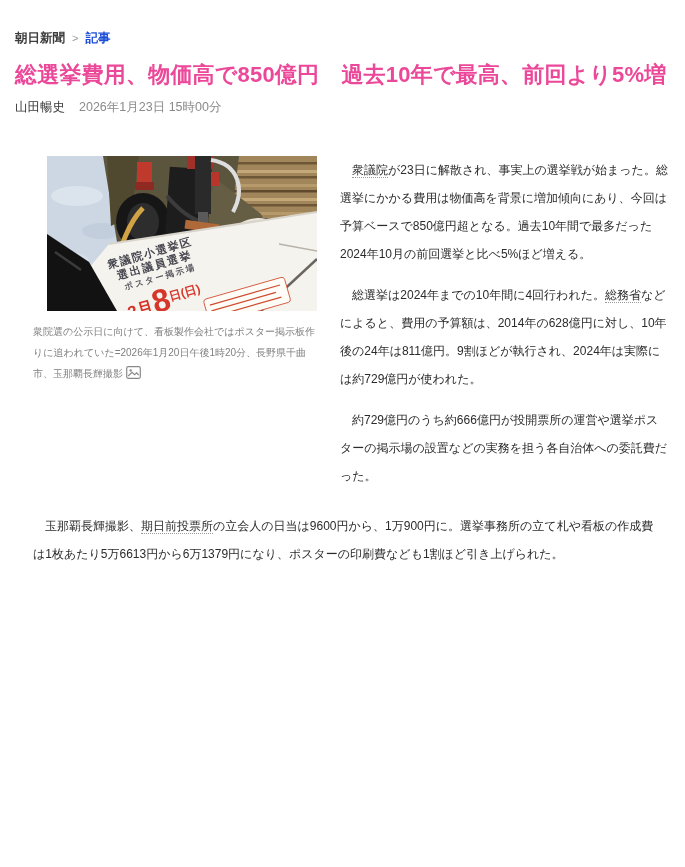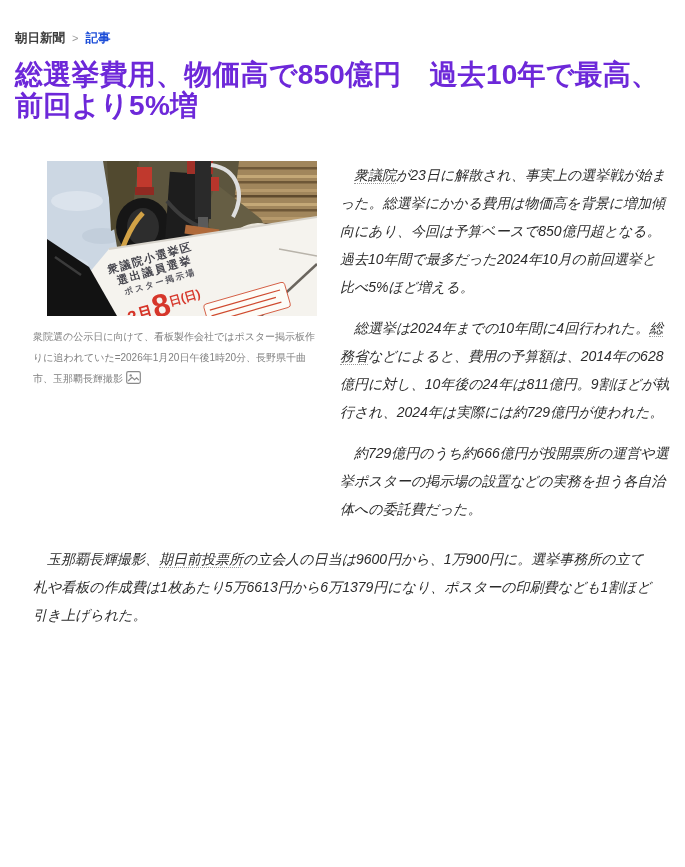--- a/index.html
+++ b/index.html
@@ -12,40 +12,40 @@
 
   
   .breadcrumb{font-size:12.5px;color:#555;margin-bottom:12px;}
   .breadcrumb a{text-decoration:none;cursor:pointer;font-weight:bold;}
   .breadcrumb .site{color:#3c3c3c;}
   .breadcrumb .sep{color:#9a9a9a;margin:0 7px;font-size:11px;}
   .breadcrumb .section{color:#1d4ed8;font-weight:bold;}
 
   
   h1.headline{
-    font-size:28px;line-height:31px;font-weight:bold;color:#6d28d9;
+    font-size:22px;line-height:31px;font-weight:bold;color:#ec4899;
     margin:8px 0 9px 0;width:652px;letter-spacing:0.2px;
   }
   .byline{font-size:12.5px;color:#8a8a8a;margin-bottom:4px;}
   .byline .author{color:#3a3a3a;margin-right:14px;}
 
   
   .article-columns{display:flex;margin-top:40px;align-items:flex-start;}
   .photo-col{margin:0 0 0 18px;padding:0;width:290px;flex:0 0 290px;}
   .photo-frame{width:270px;height:155px;margin-left:14px;overflow:hidden;cursor:pointer;background:#ccd7e3;}
   .photo-frame svg{display:block;}
   .caption{
     margin-top:10px;font-size:10px;line-height:21px;color:#7f7f7f;width:290px;
   }
   .credit-icon{vertical-align:-2px;margin-left:3px;cursor:pointer;}
 
   .text-col{flex:1;margin-left:17px;max-width:333px;}
   .body-para{
-    font-size:14px;line-height:28px;color:#2b2b2b;
-    margin:0 0 13px 0;text-indent:1em;font-style:italic;
+    font-size:12px;line-height:28px;color:#2b2b2b;
+    margin:0 0 13px 0;text-indent:1em;
   }
   .kw-link{
     color:#2b2b2b;text-decoration:none;cursor:pointer;
     border-bottom:1px dotted #9a9a9a;
   }
 
   
   .closing{margin:9px 0 0 18px;width:624px;}
   .closing .body-para{margin-bottom:0;}
 </style>
@@ -53,20 +53,23 @@
 <body>
 
 <div class="page">
 
   <nav class="breadcrumb">
     <a class="site">朝日新聞</a><span class="sep">&gt;</span><a class="section">記事</a>
   </nav>
 
   <h1 class="headline">総選挙費用、物価高で850億円　過去10年で最高、前回より5%増</h1>
 
+  <div class="byline">
+    <span class="author">山田暢史</span><span class="date">2026年1月23日 15時00分</span>
+  </div>
 
   <div class="article-columns">
 
     <figure class="photo-col">
       <div class="photo-frame">
         <svg viewBox="0 0 270 155" width="270" height="155" xmlns="http://www.w3.org/2000/svg">
 
           <rect x="0" y="0" width="270" height="155" fill="#ccd7e3"></rect>
           <ellipse cx="30" cy="40" rx="26" ry="10" fill="#dbe3ec"></ellipse>
           <ellipse cx="55" cy="75" rx="20" ry="8" fill="#c2cedb"></ellipse>

